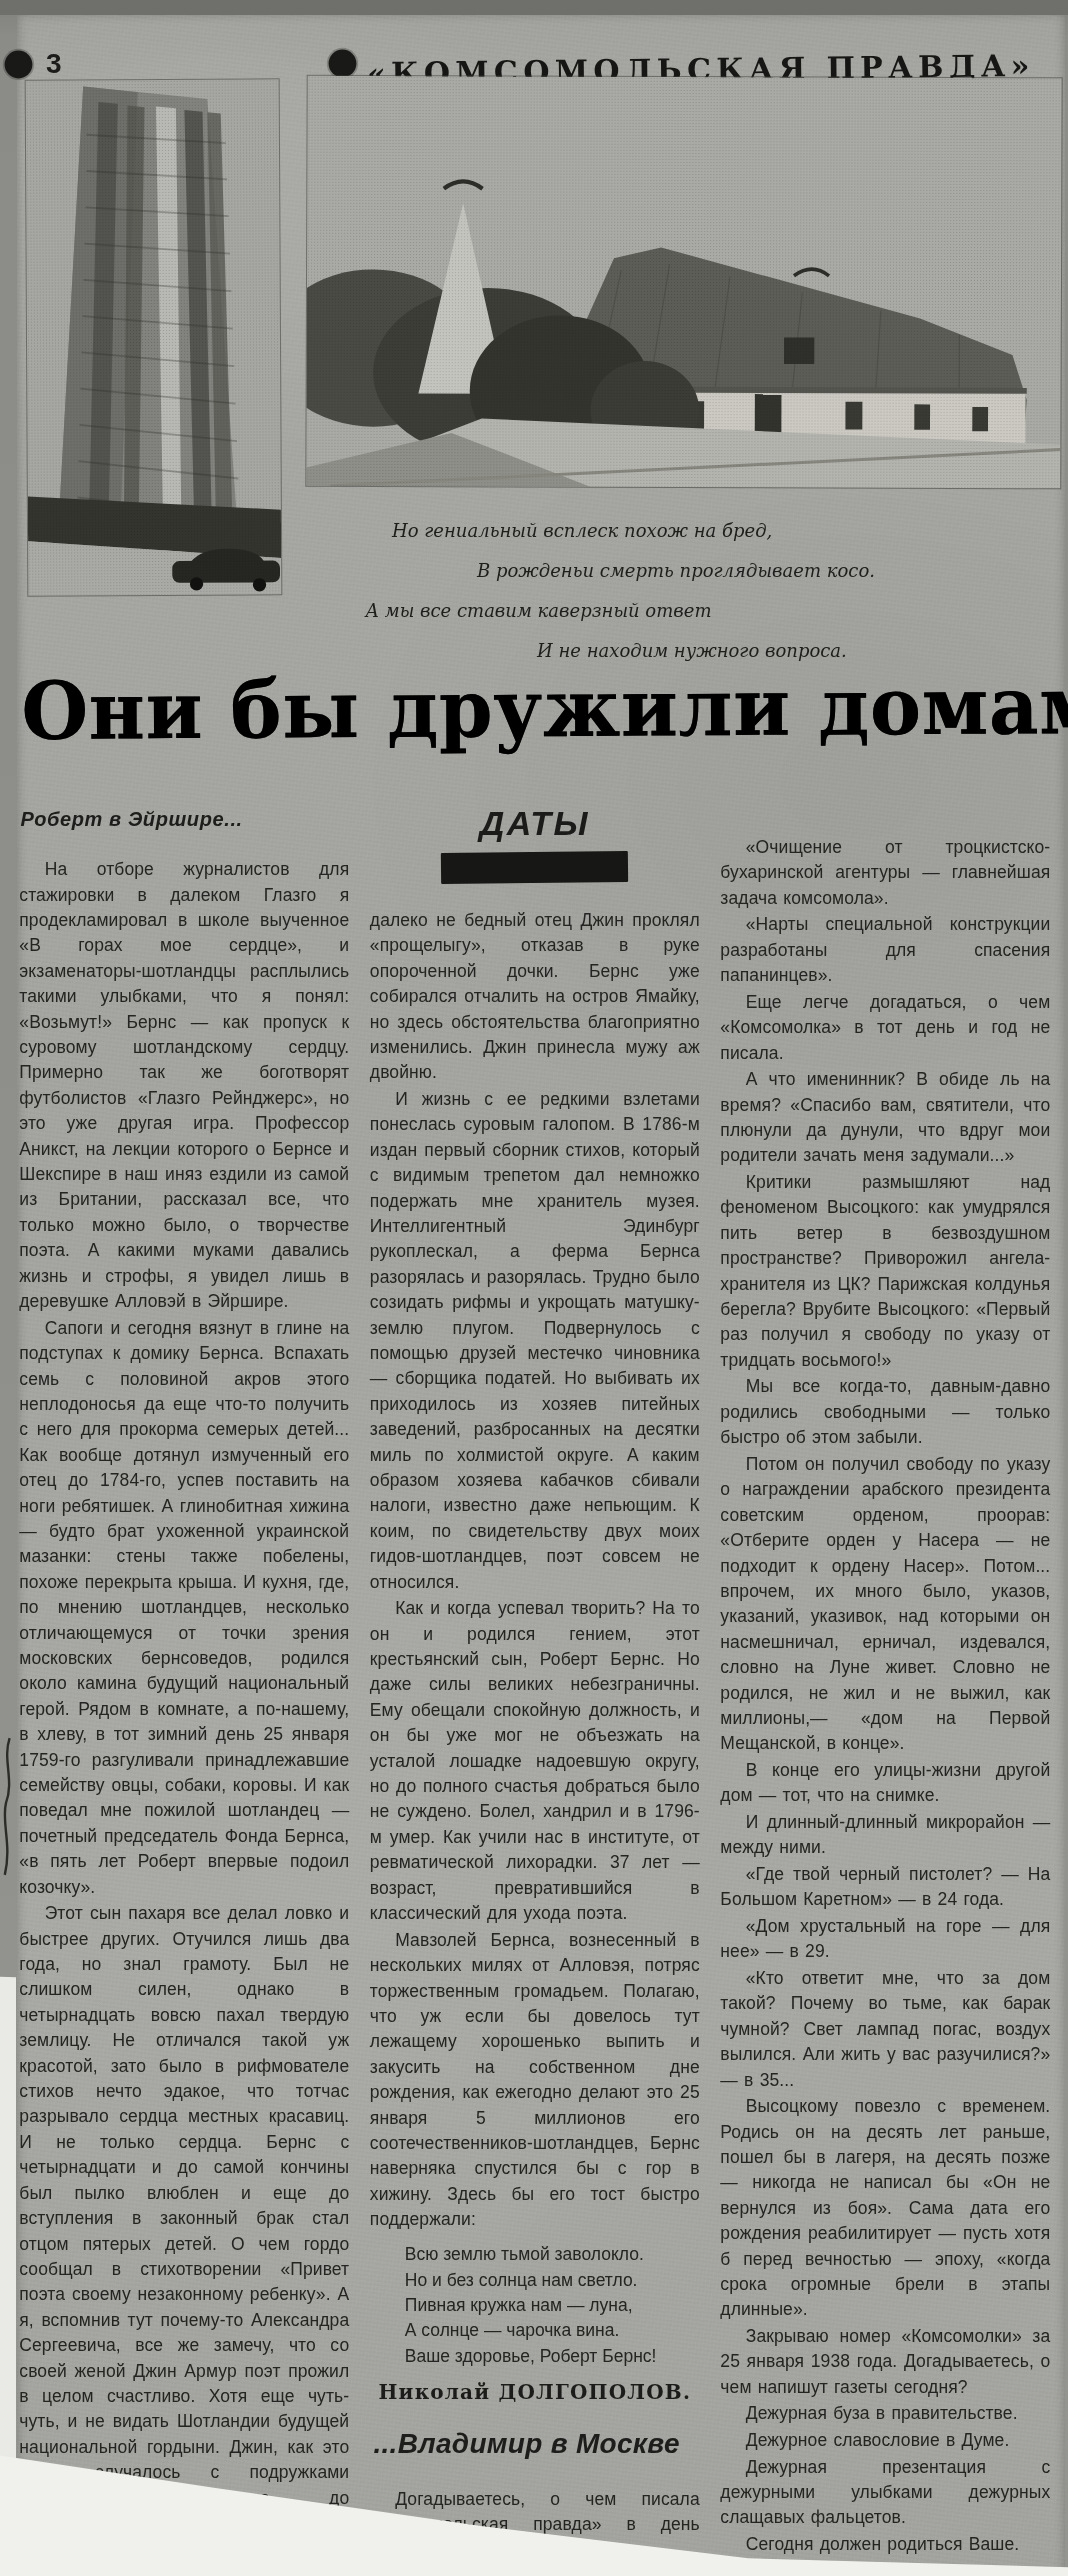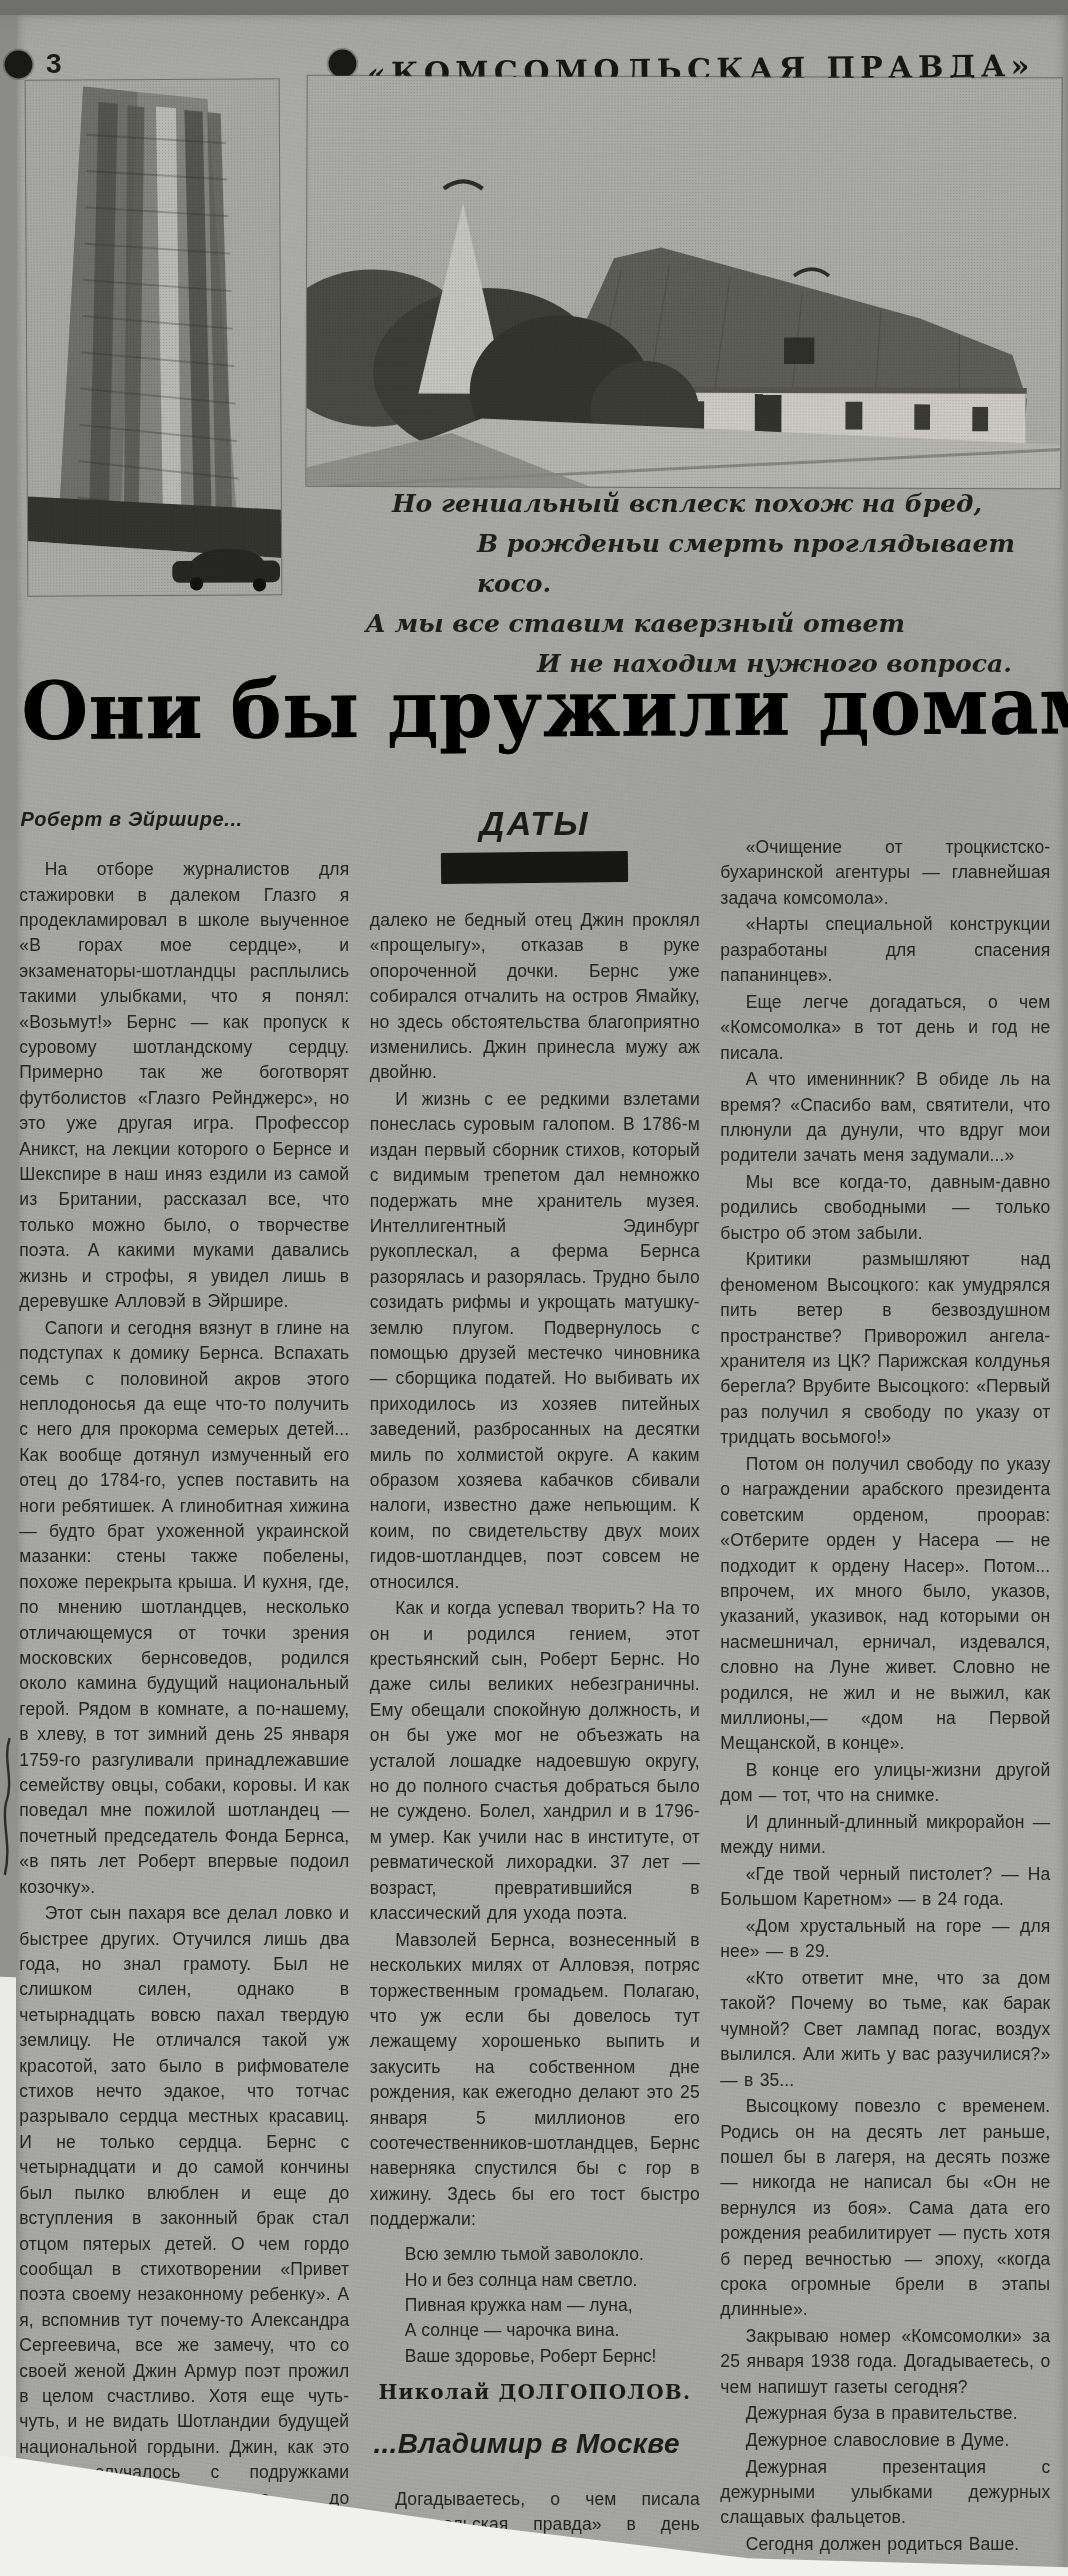--- a/index.html
+++ b/index.html
@@ -35,23 +35,23 @@
   }
   
   .photo{position:absolute;outline:1.2px solid rgba(60,60,56,0.55);overflow:hidden;}
   .photo svg{display:block;width:100%;height:100%;}
   .photo::after{content:"";position:absolute;inset:0;
     background-image:radial-gradient(rgba(0,0,0,0.16) 0.6px, transparent 0.8px);
     background-size:3px 3px;pointer-events:none;}
   .photo-left{left:27px;top:80px;width:253px;height:515px;transform:rotate(-0.3deg);}
   .photo-right{left:307px;top:77px;width:754px;height:410px;transform:rotate(0.2deg);}
   
-  .poem{position:absolute;left:363px;top:484px;width:701px;color:#1e1e1c;
-    font-family:"DejaVu Serif","Liberation Serif",serif;font-style:italic;font-weight:bold;
-    font-size:25px;line-height:40px;}
+  .poem{position:absolute;left:363px;top:511px;width:701px;color:#1e1e1c;
+    font-family:"DejaVu Serif","Liberation Serif",serif;font-style:italic;font-weight:normal;
+    font-size:18px;line-height:40px;}
   .poem .l0{margin-left:29px;}
   .poem .l1{margin-left:114px;}
   .poem .l2{margin-left:2.4px;}
   .poem .l3{margin-left:174px;}
   
   .headline{
     position:absolute;left:20.6px;top:664px;width:1052px;color:#19191
 7;
     font-family:"DejaVu Serif","Liberation Serif",serif;font-weight:bold;
     font-size:80px;letter-spacing:0.6px;transform:scaleX(0.96) rotate(-0.3deg);
@@ -213,22 +213,22 @@
         <p class="para">«В Ташкентском театре долгое время орудовала подлая шайка буржуазных националистов».</p>
       </div>
   </div>
 
   <div class="col col3">
     <div>
         <p class="para">«Очищение от троцкистско-бухаринской агентуры — главнейшая задача комсомола».</p>
         <p class="para">«Нарты специальной конструкции разработаны для спасения папанинцев».</p>
         <p class="para">Еще легче догадаться, о чем «Комсомолка» в тот день и год не писала.</p>
         <p class="para">А что именинник? В обиде ль на время? «Спасибо вам, святители, что плюнули да дунули, что вдруг мои родители зачать меня задумали...»</p>
+        <p class="para">Критики размышляют над феноменом Высоцкого: как умудрялся пить ветер в безвоздушном пространстве? Приворожил ангела-хранителя из ЦК? Парижская колдунья берегла? Врубите Высоцкого: «Первый раз получил я свободу по указу от тридцать восьмого!»</p>
         <p class="para">Мы все когда-то, давным-давно родились свободными — только быстро об этом забыли.</p>
-        <p class="para">Критики размышляют над феноменом Высоцкого: как умудрялся пить ветер в безвоздушном пространстве? Приворожил ангела-хранителя из ЦК? Парижская колдунья берегла? Врубите Высоцкого: «Первый раз получил я свободу по указу от тридцать восьмого!»</p>
         <p class="para">Потом он получил свободу по указу о награждении арабского президента советским орденом, проорав: «Отберите орден у Насера — не подходит к ордену Насер». Потом... впрочем, их много было, указов, указаний, указивок, над которыми он насмешничал, ерничал, издевался, словно на Луне живет. Словно не родился, не жил и не выжил, как миллионы,— «дом на Первой Мещанской, в конце».</p>
         <p class="para">В конце его улицы-жизни другой дом — тот, что на снимке.</p>
         <p class="para">И длинный-длинный микрорайон — между ними.</p>
         <p class="para">«Где твой черный пистолет? — На Большом Каретном» — в 24 года.</p>
         <p class="para">«Дом хрустальный на горе — для нее» — в 29.</p>
         <p class="para">«Кто ответит мне, что за дом такой? Почему во тьме, как барак чумной? Свет лампад погас, воздух вылился. Али жить у вас разучилися?» — в 35...</p>
         <p class="para">Высоцкому повезло с временем. Родись он на десять лет раньше, пошел бы в лагеря, на десять позже — никогда не написал бы «Он не вернулся из боя». Сама дата его рождения реабилитирует — пусть хотя б перед вечностью — эпоху, «когда срока огромные брели в этапы длинные».</p>
         <p class="para">Закрываю номер «Комсомолки» за 25 января 1938 года. Догадываетесь, о чем напишут газеты сегодня?</p>
         <p class="para">Дежурная буза в правительстве.</p>
         <p class="para">Дежурное славословие в Думе.</p>

